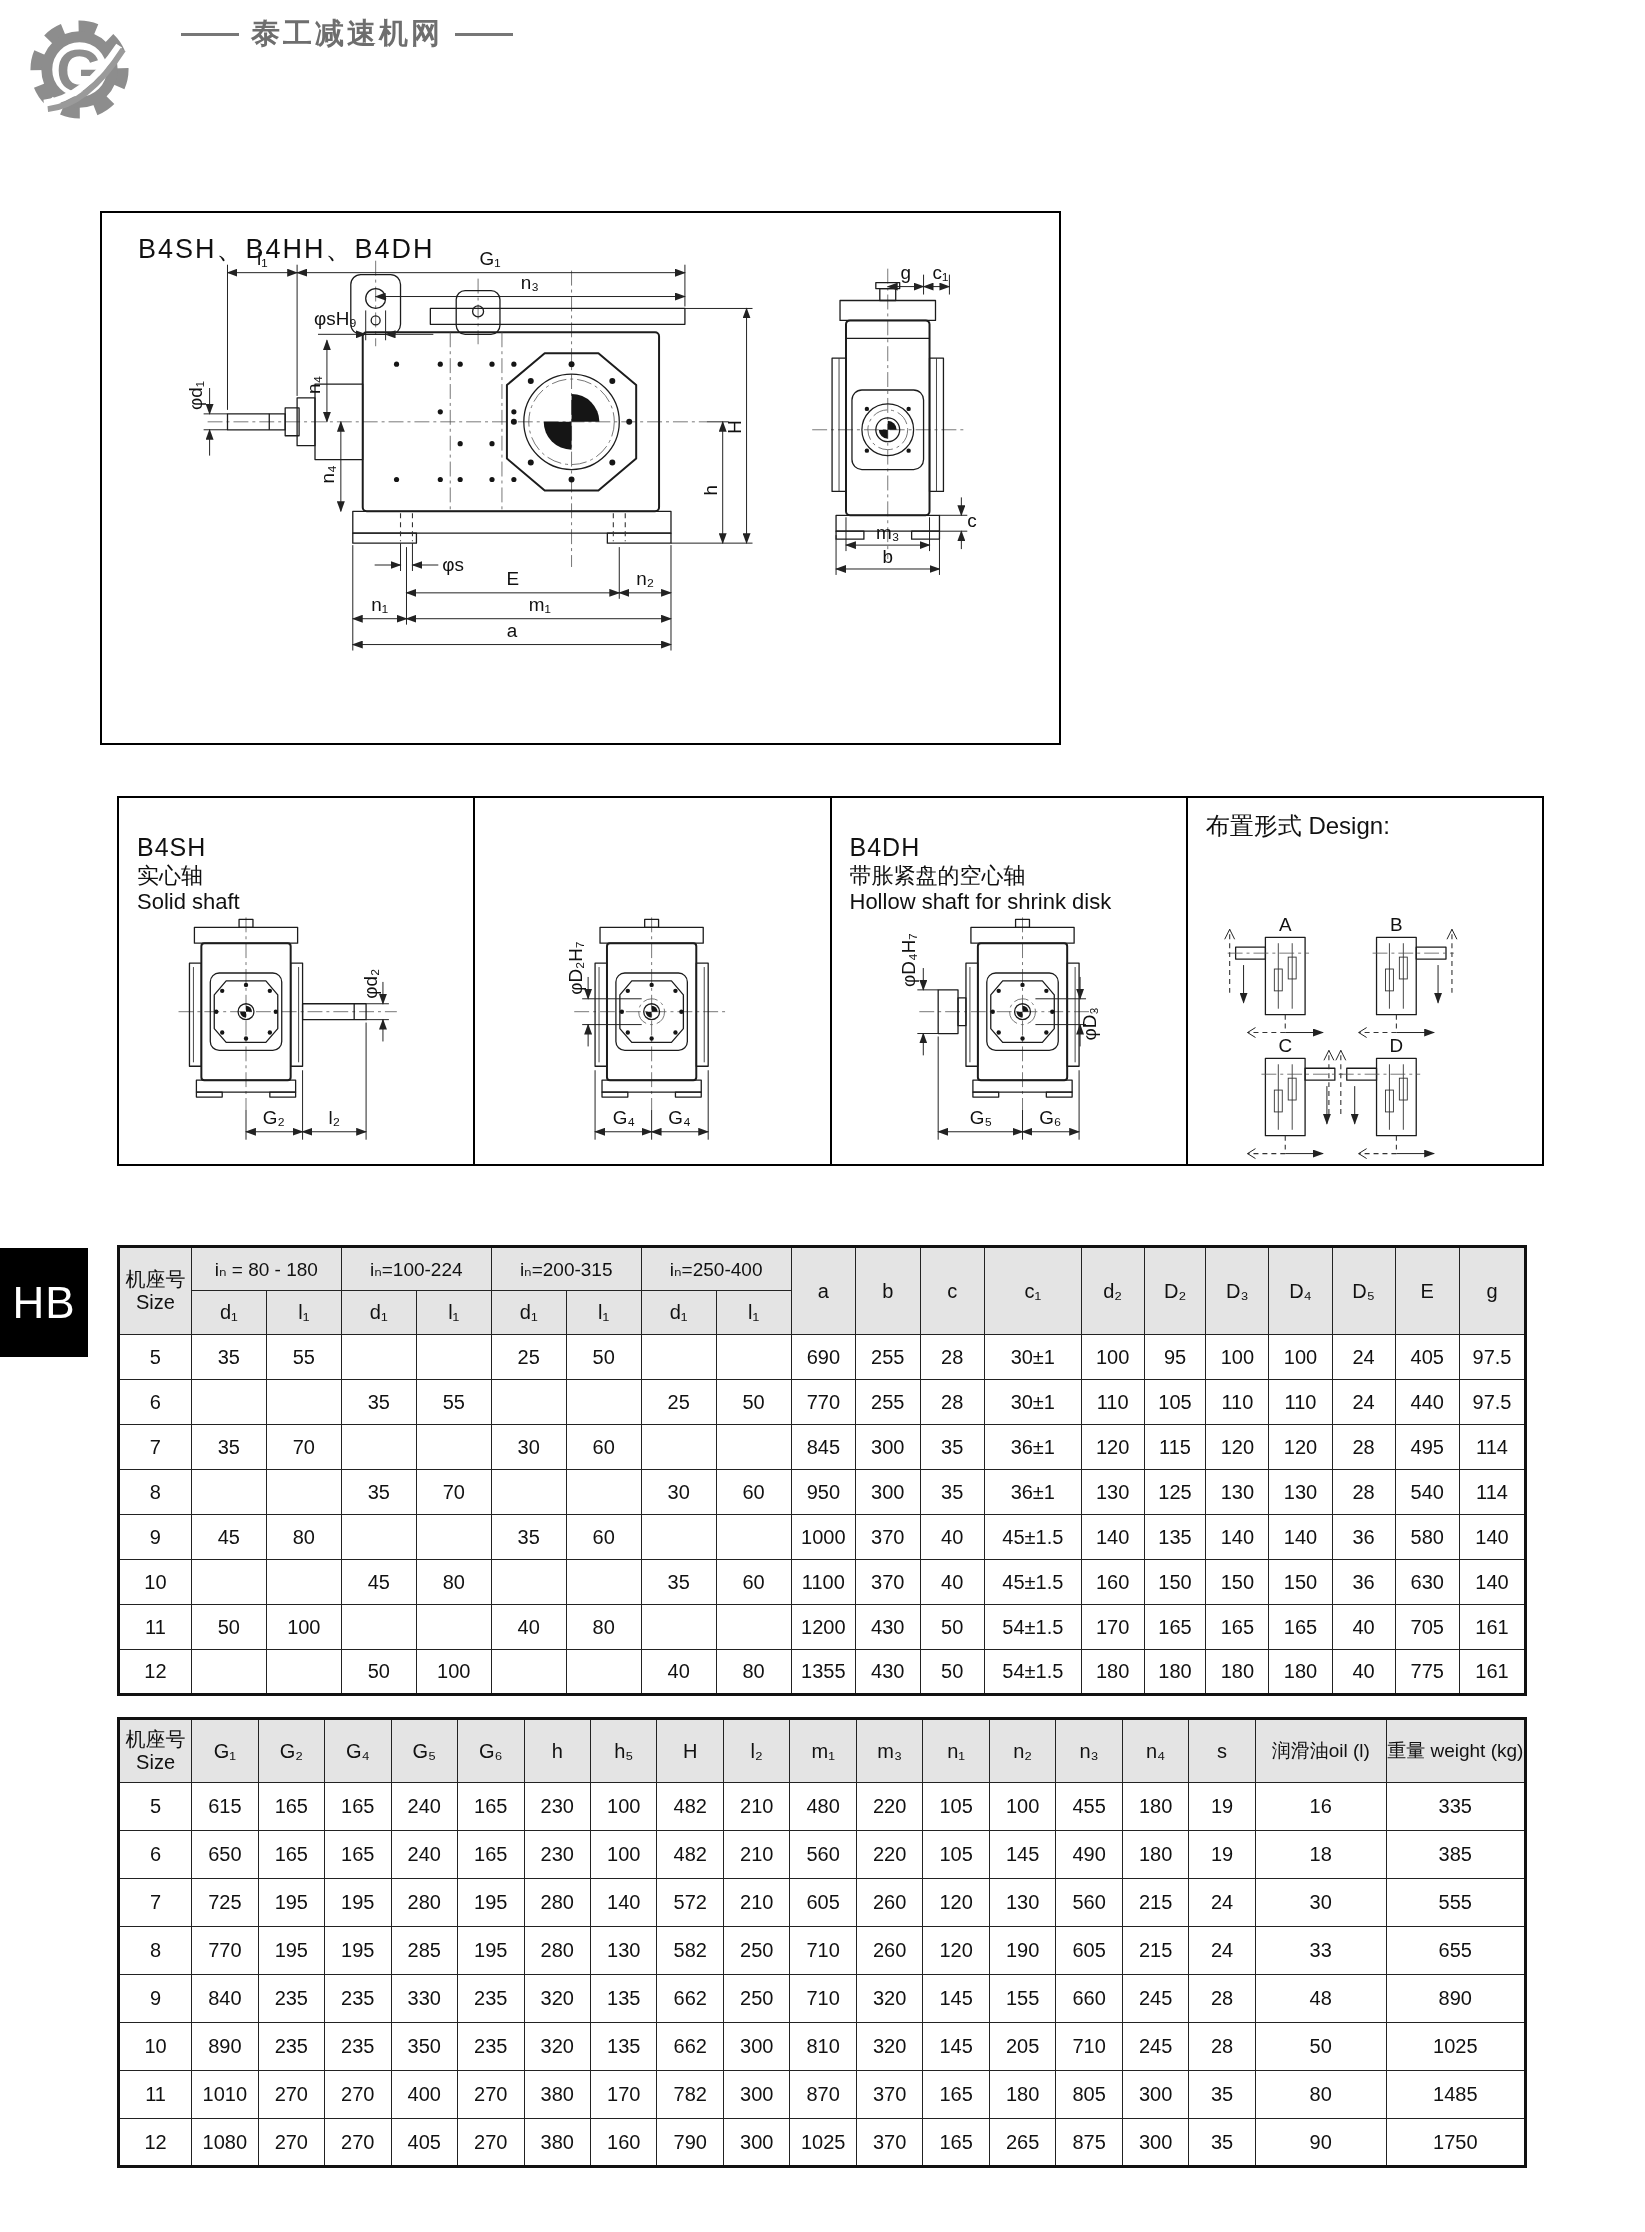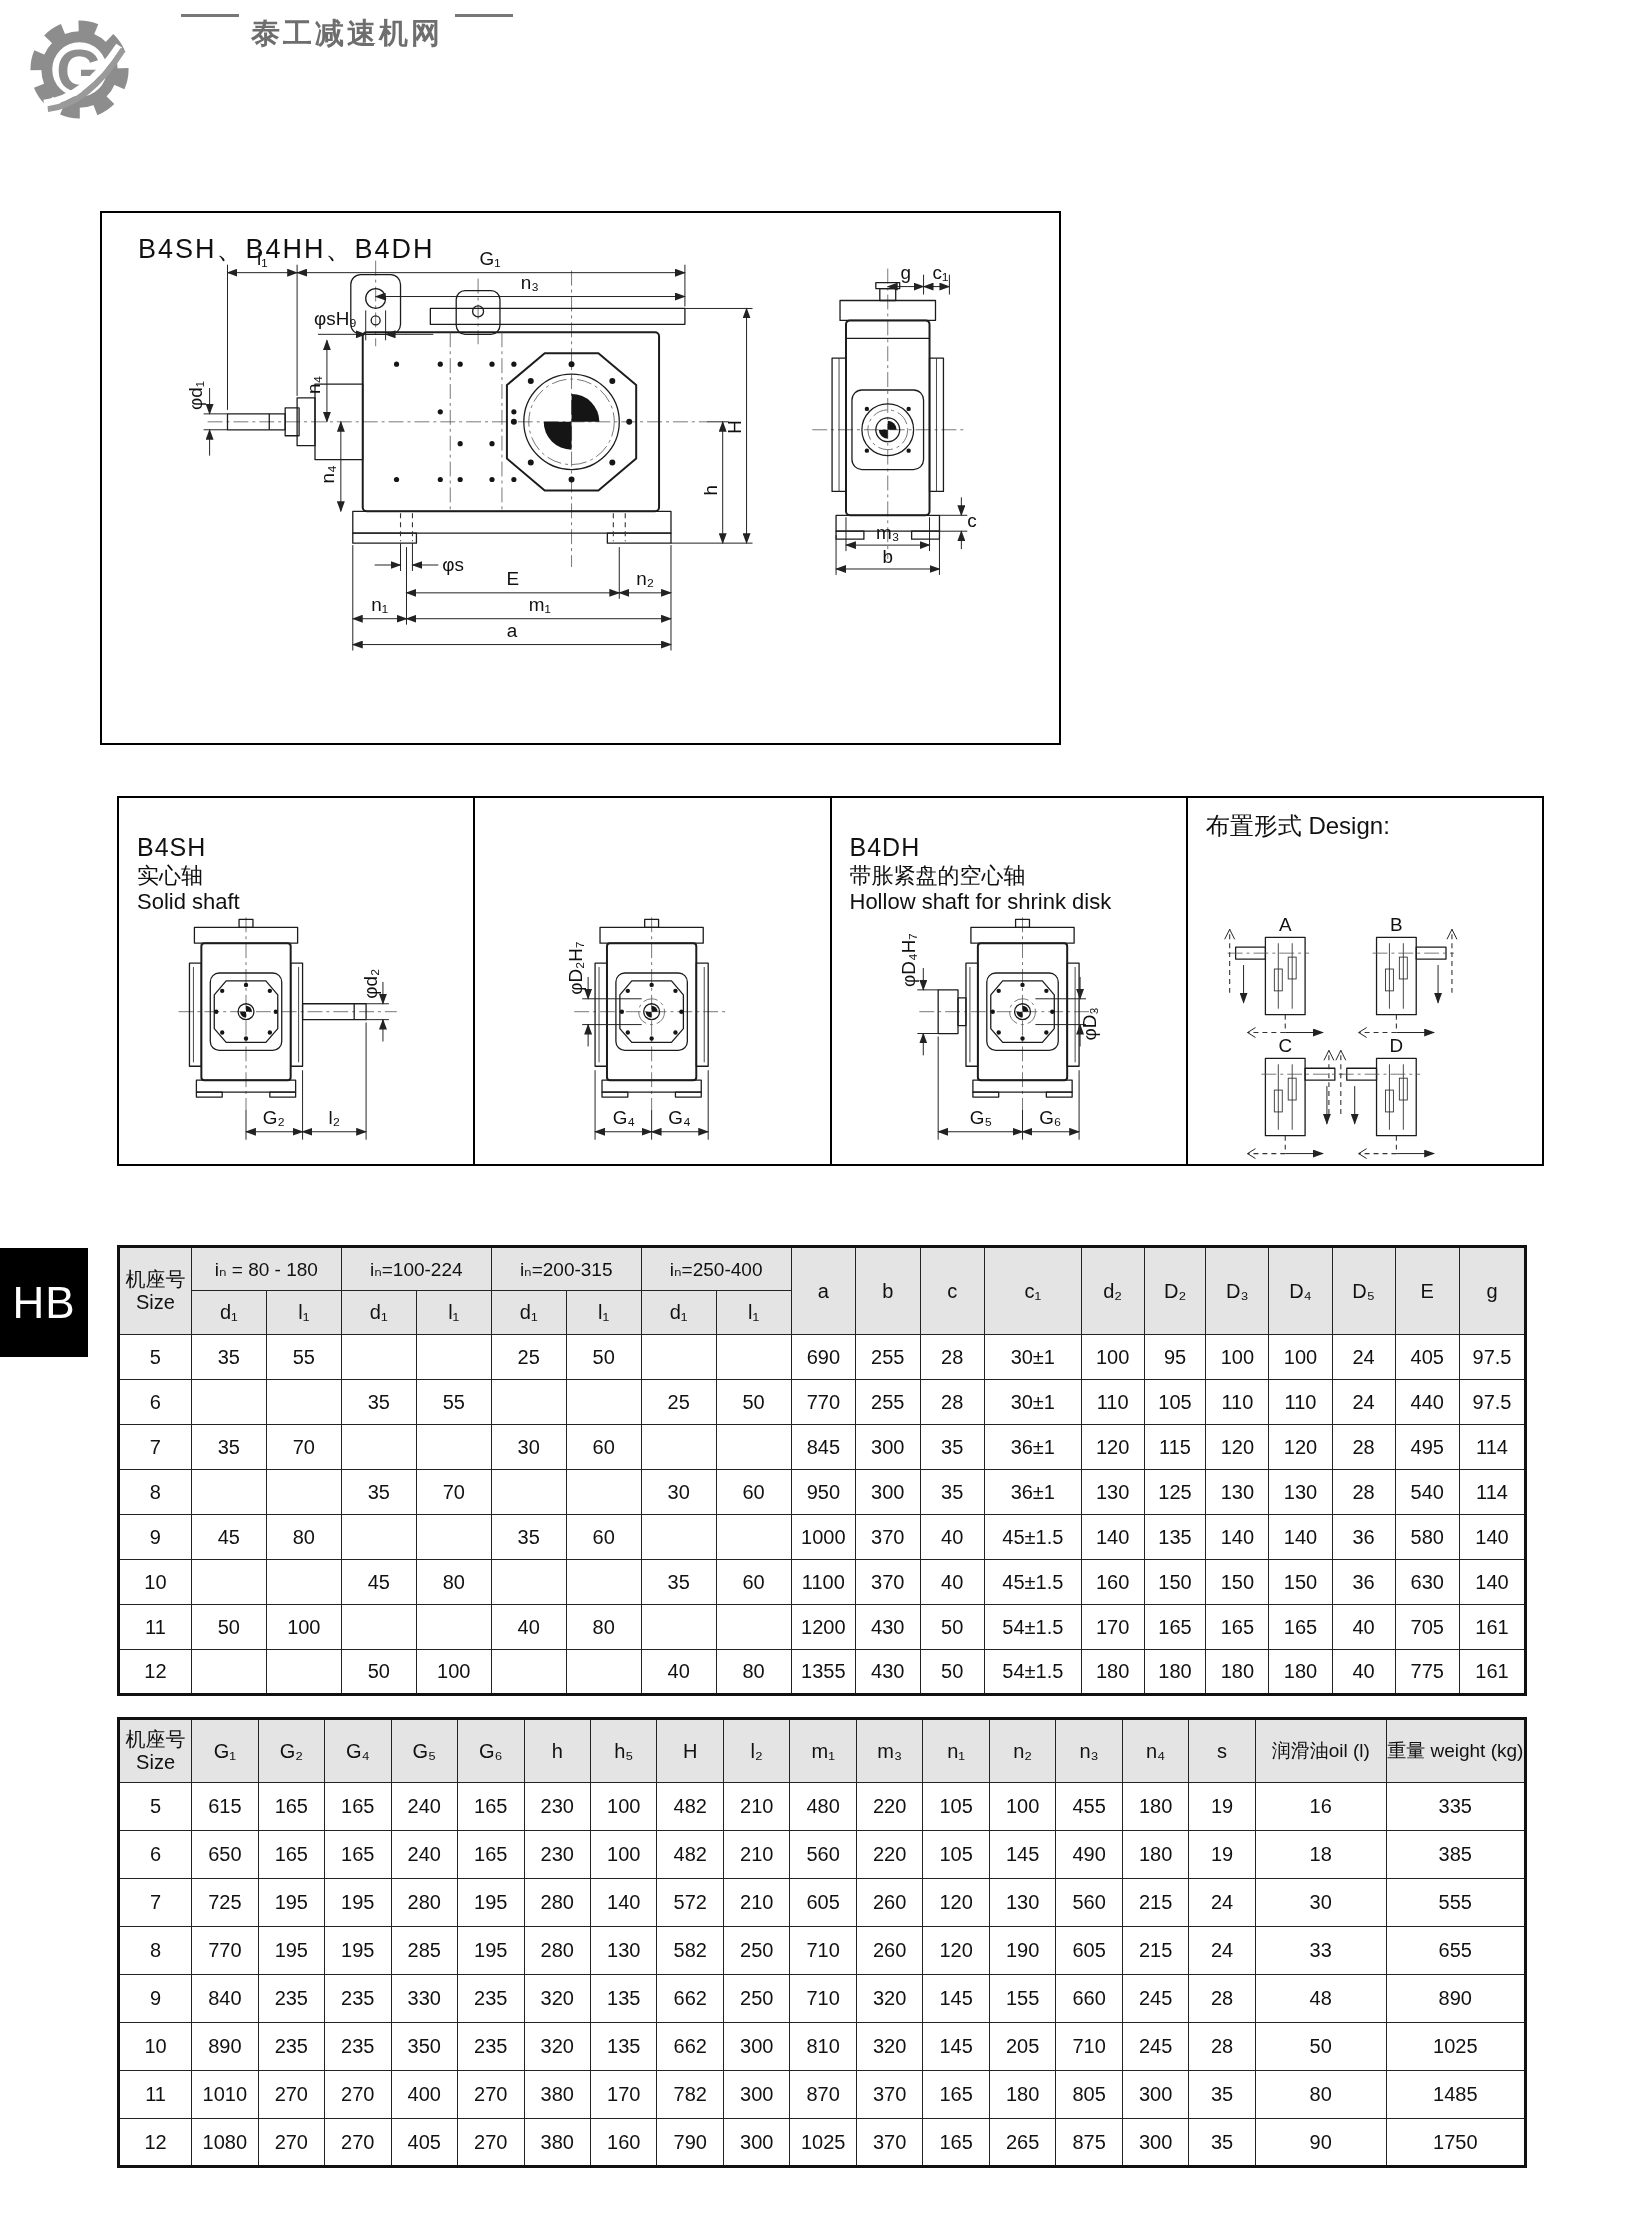--- a/index.html
+++ b/index.html
@@ -2,21 +2,21 @@
 <html><head>
 <meta charset="utf-8">
 <style>
   html,body{margin:0;padding:0;background:#ffffff;}
   .page{position:relative;width:1646px;height:2233px;background:#ffffff;overflow:hidden;
         font-family:"Liberation Sans","DejaVu Sans",sans-serif;color:#111;}
   
   .logo{position:absolute;left:24px;top:12px;display:flex;align-items:flex-start;}
   .logo-text{margin-left:12px;}
   .brand{font-size:56px;font-weight:bold;letter-spacing:5px;color:#8d8d8d;line-height:1.05;}
-  .sub-row{display:flex;align-items:flex-start;margin-top:2px;margin-left:34px;}
+  .sub-row{display:flex;align-items:center;margin-top:2px;margin-left:34px;}
   .sub-line{width:58px;height:3px;background:#777;}
   .sub-text{font-size:29px;font-weight:bold;color:#6e6e6e;margin:0 12px;letter-spacing:3px;}
   
   .main-box{position:absolute;left:100px;top:211px;width:957px;height:530px;border:2.5px solid #000;}
   .box-title{position:absolute;left:36px;top:18px;font-size:27px;font-weight:500;letter-spacing:2px;}
   .main-svg{position:absolute;left:0;top:0;width:100%;height:100%;}
   .panel-row{position:absolute;left:117px;top:796px;width:1423px;height:366px;border:2.5px solid #000;display:flex;}
   .panel{flex:1 1 25%;position:relative;border-right:2.5px solid #000;overflow:hidden;}
   .panel:last-child{border-right:none;}
   .panel-head{padding:12px 0 0 18px;line-height:1.22;}

